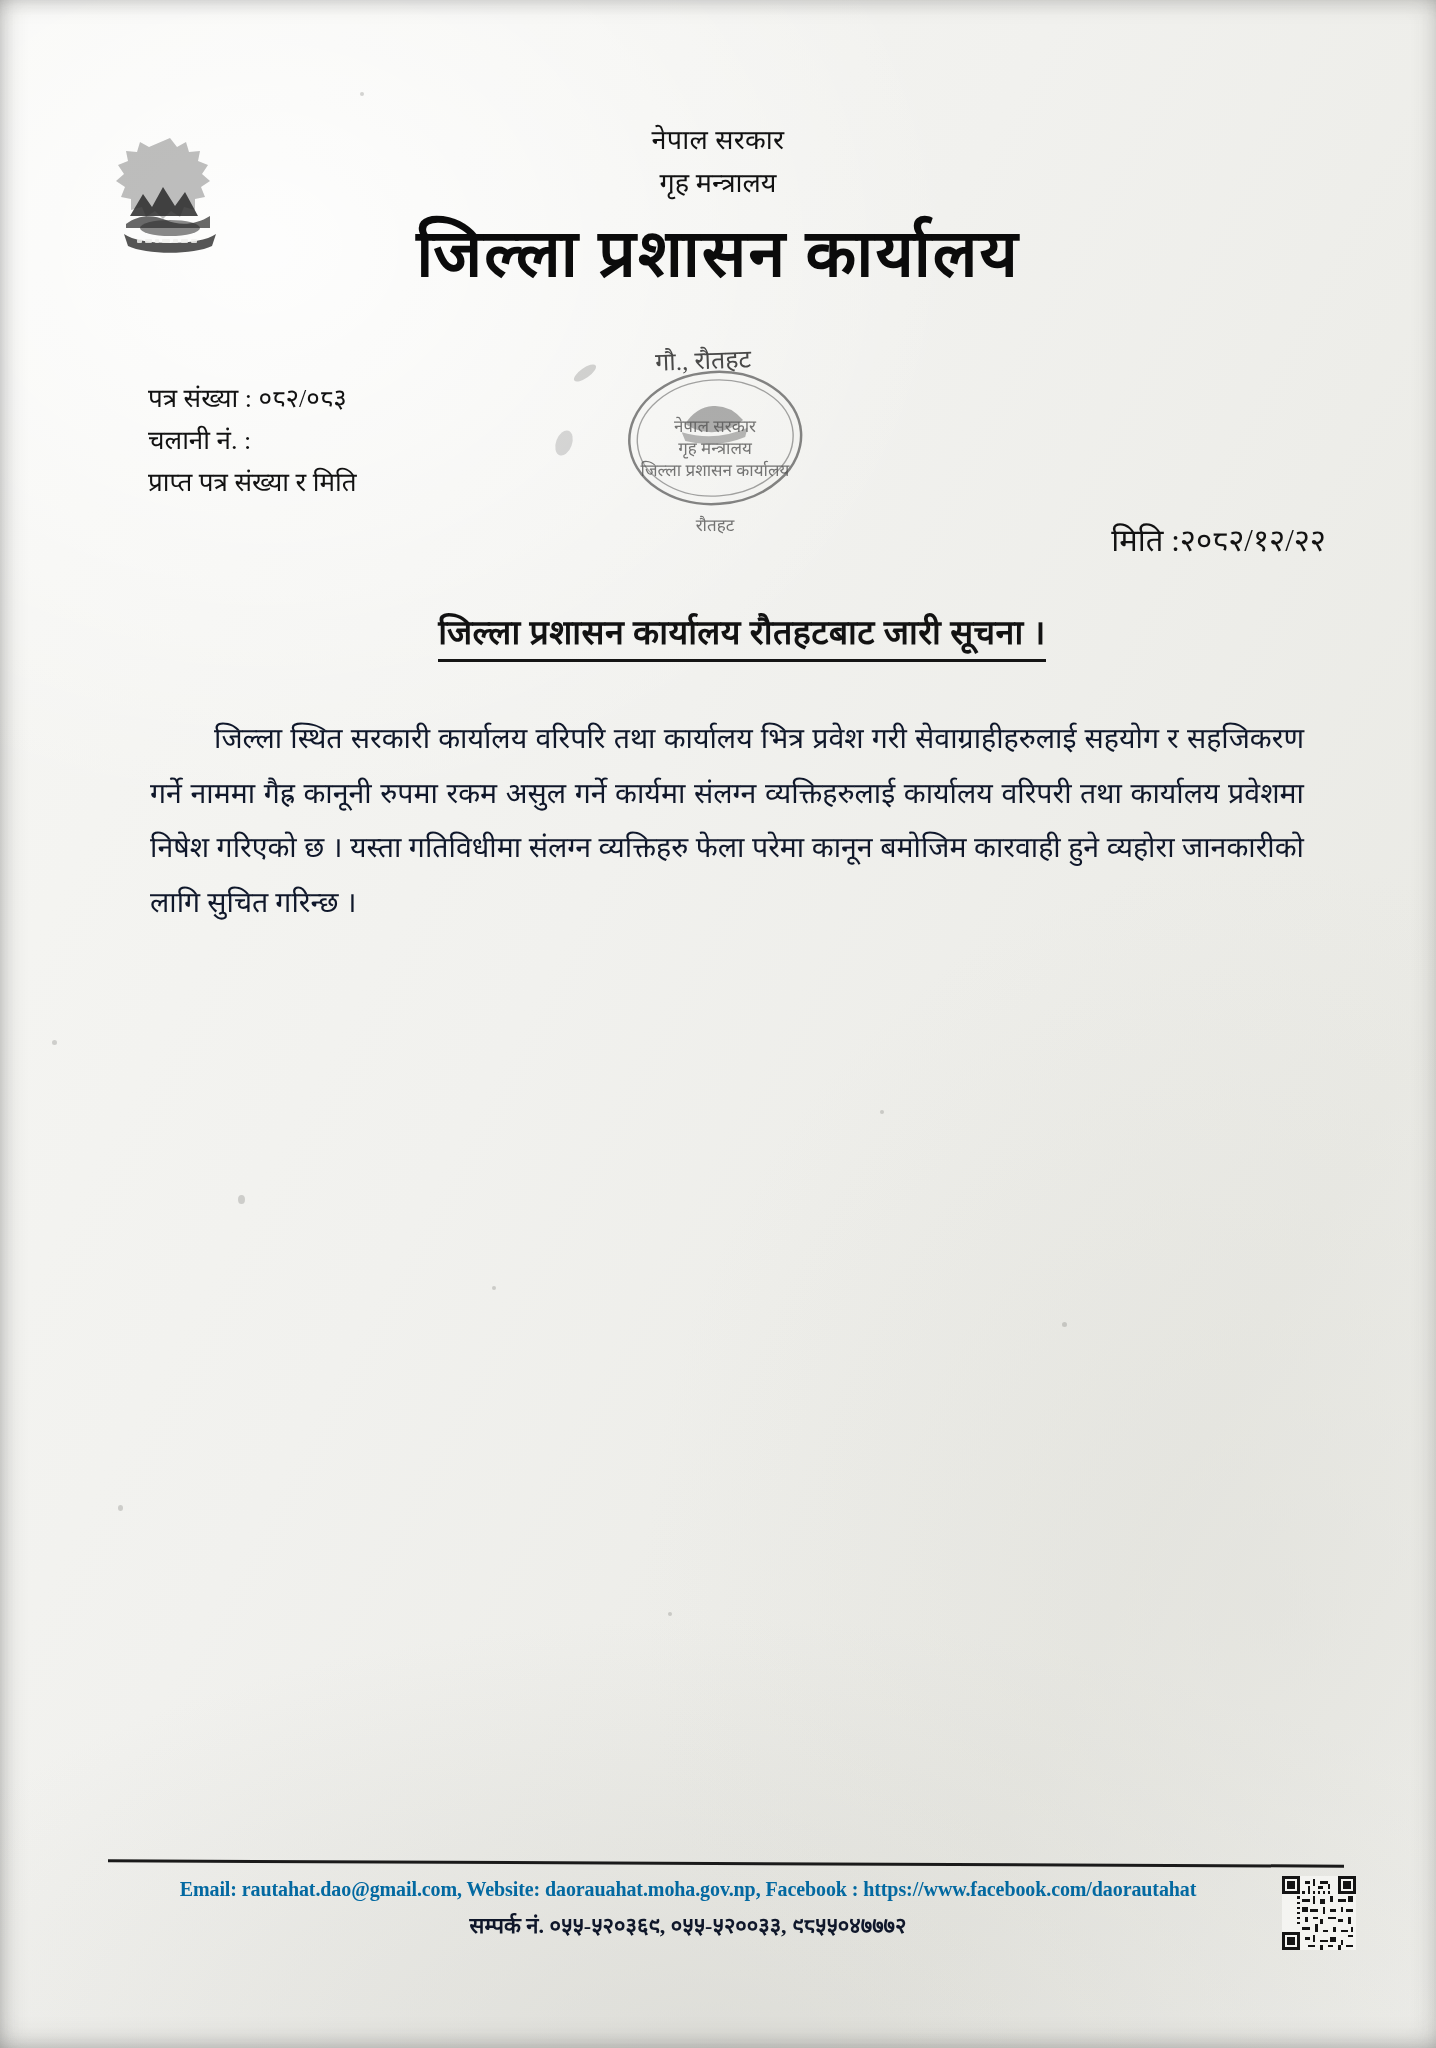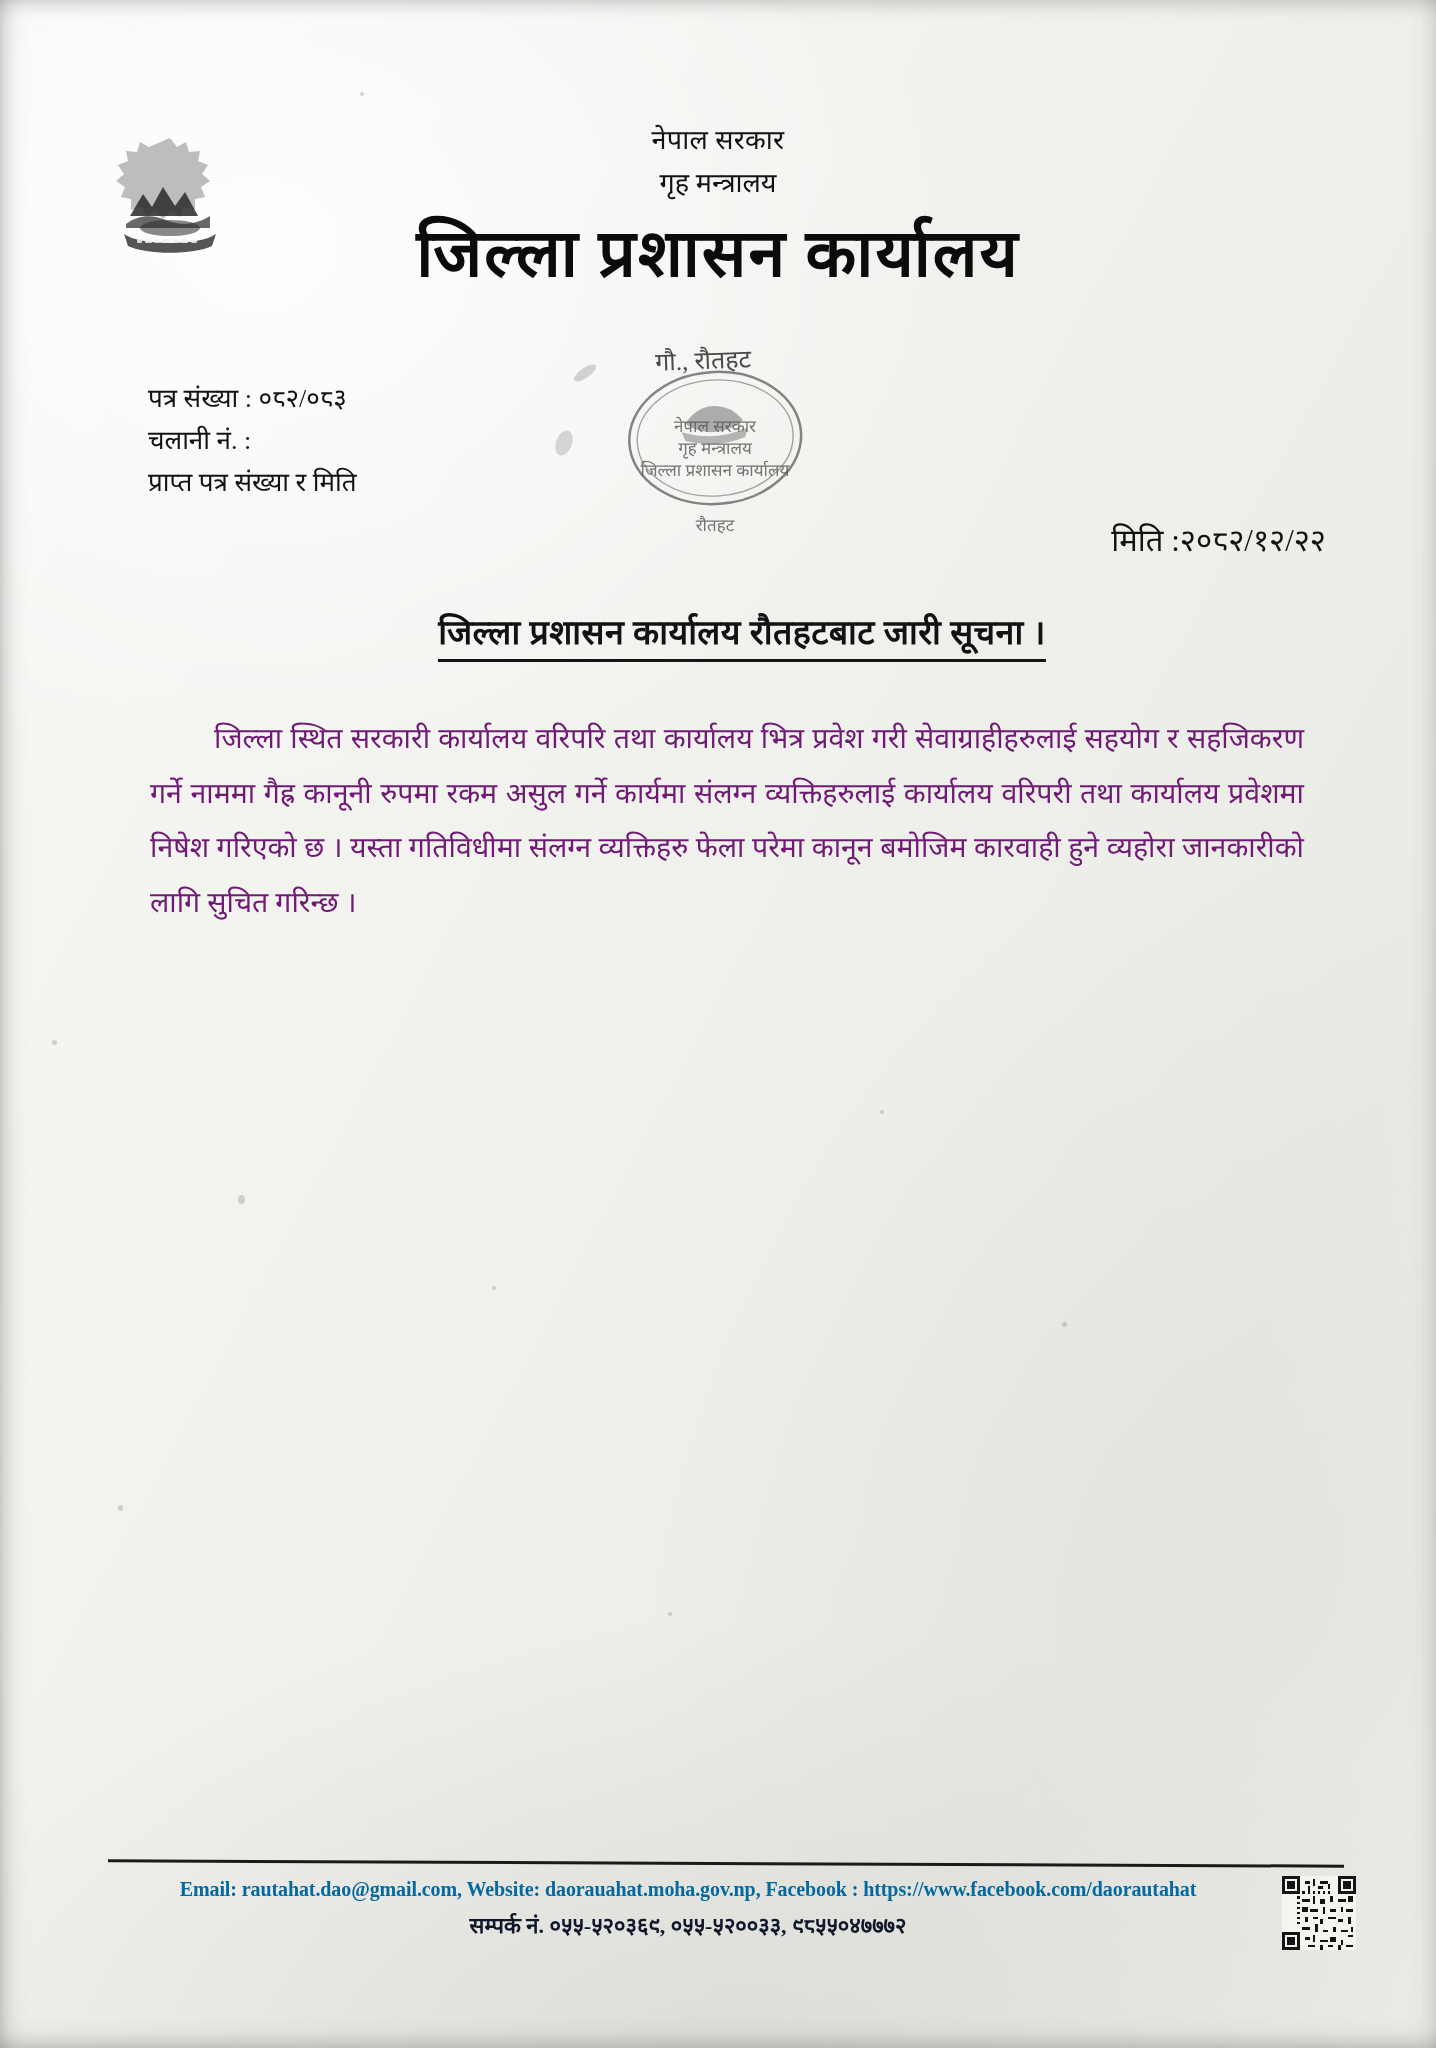--- a/index.html
+++ b/index.html
@@ -167,21 +167,21 @@
     position: absolute;
     left: 150px;
     right: 132px;
     top: 712px;
     font-size: 28.5px;
     line-height: 1.92;
     text-align: justify;
     text-justify: inter-word;
     text-indent: 64px;
     font-family: "Liberation Serif", "DejaVu Serif", serif;
-    color: #701a75;
+    color: #0f172a;
   }
 
   
   .sig-block {
     position: absolute;
     right: 128px;
     top: 1010px;
     width: 330px;
     text-align: center;
   }

